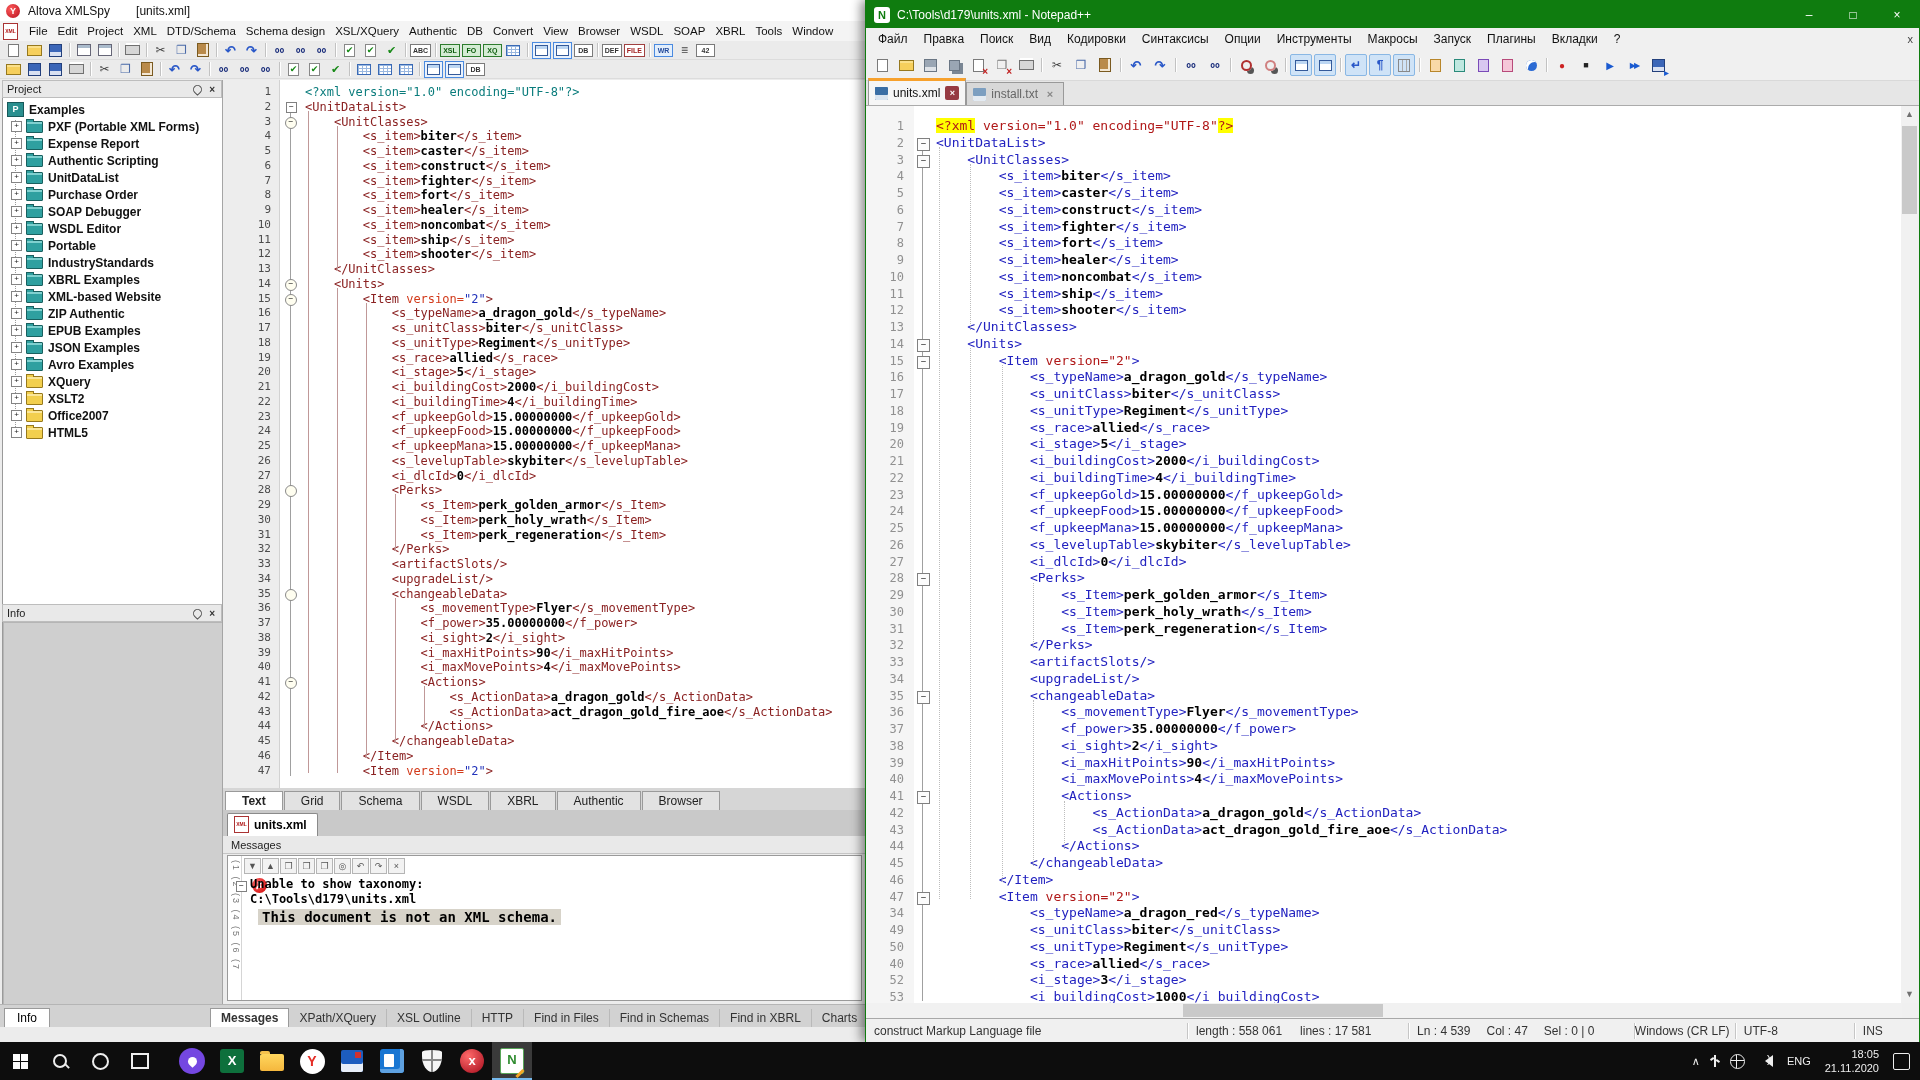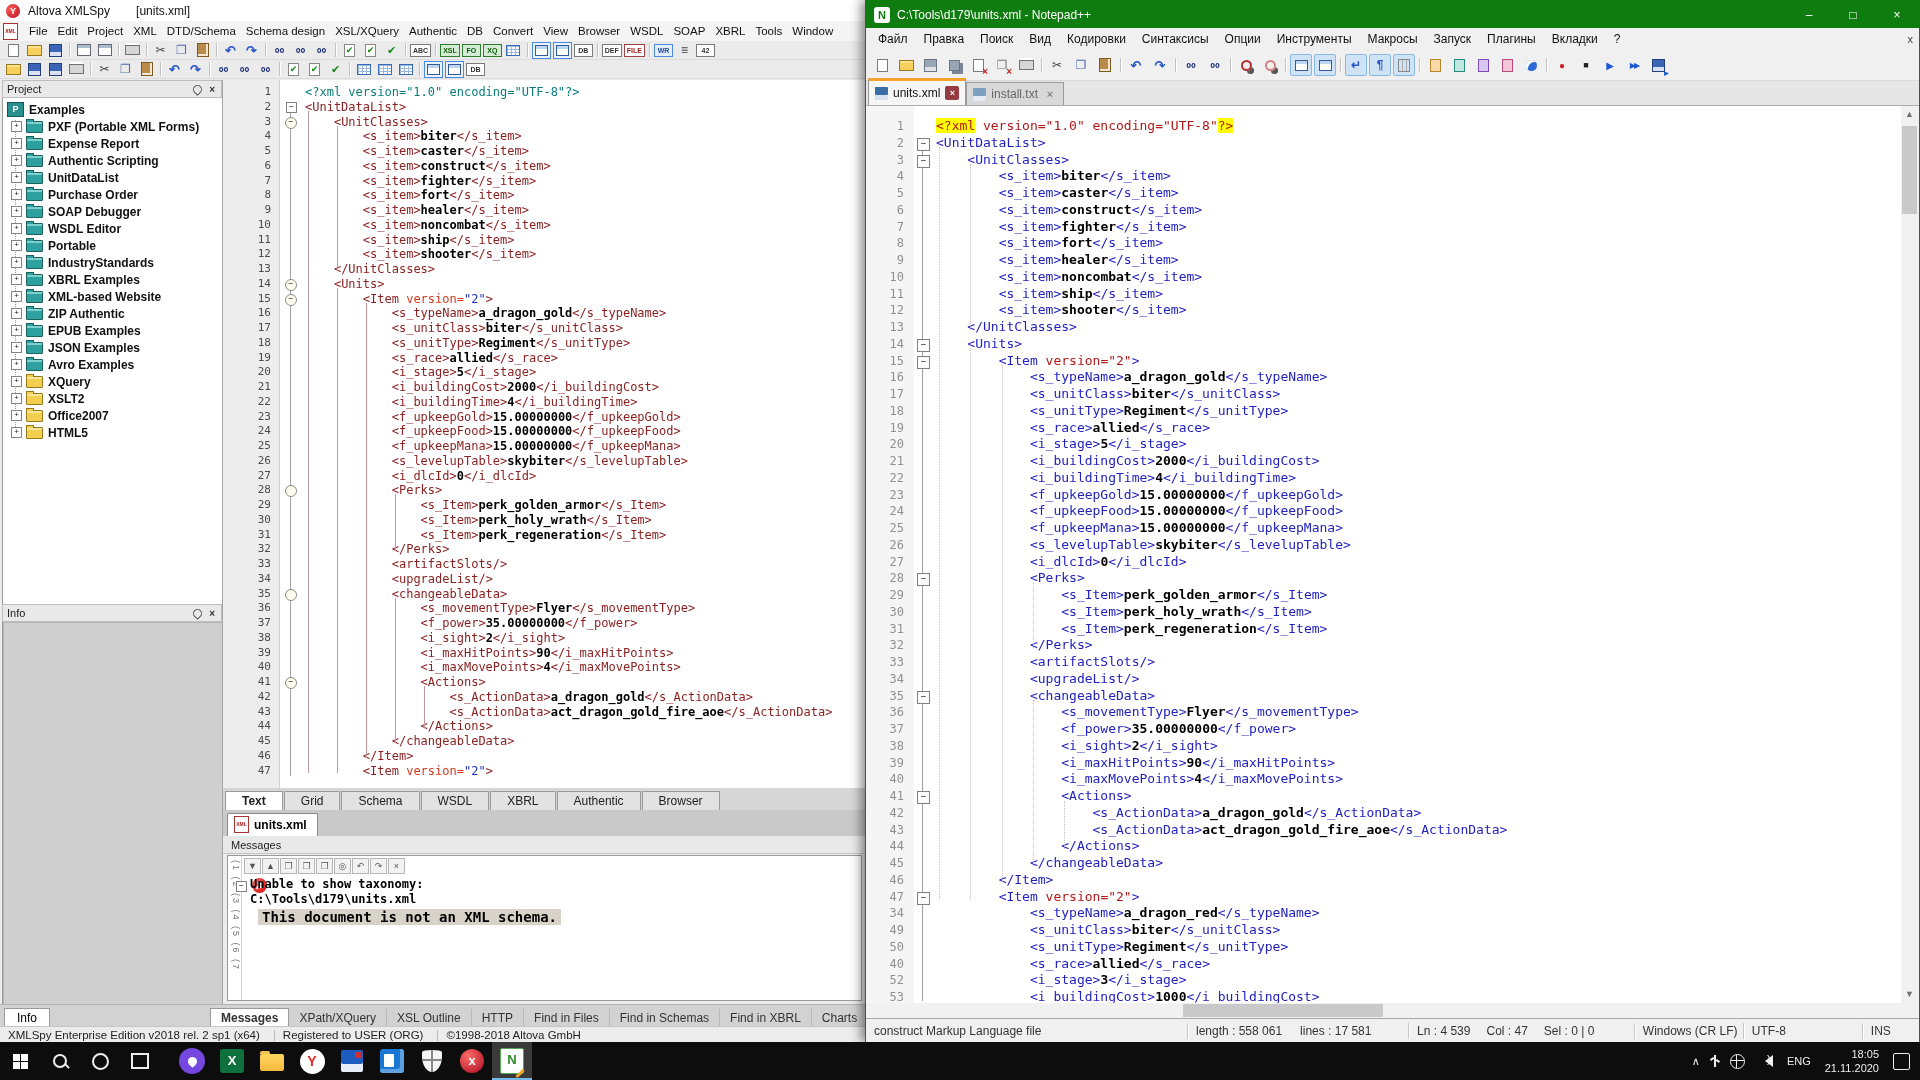--- a/index.html
+++ b/index.html
@@ -595,27 +595,20 @@
         <span class="btab act">Messages</span>
         <span class="btab">XPath/XQuery</span>
         <span class="btab">XSL Outline</span>
         <span class="btab">HTTP</span>
         <span class="btab">Find in Files</span>
         <span class="btab">Find in Schemas</span>
         <span class="btab">Find in XBRL</span>
         <span class="btab">Charts</span>
       </span>
   </div>
-  <div id="spy-status" class="abs">
-    <span>XMLSpy Enterprise Edition v2018 rel. 2 sp1 (x64)</span>
-    <span class="sep"></span>
-    <span>Registered to USER (ORG)</span>
-    <span class="sep"></span>
-    <span>©1998-2018 Altova GmbH</span>
-  </div>
 </div>
 
 <div id="npp" class="abs">
   <div id="npp-title">
     <span class="npp-logo">N</span>
     <span class="t">C:\Tools\d179\units.xml - Notepad++</span>
     <span class="winbtns" id="npp-winbtns">
         <span class="wbtn">–</span>
         <span class="wbtn">□</span>
         <span class="wbtn">×</span>
@@ -834,21 +827,21 @@
   <div id="npp-status">
     <span class="fld" style="margin-left:8px;flex:0 0 313px">construct Markup Language file</span>
     <span class="ssep"></span>
     <span class="fld" style="margin-left:8px">length : 558 061</span>
     <span class="fld" style="margin-left:18px;flex:0 0 108px">lines : 17 581</span>
     <span class="ssep"></span>
     <span class="fld" style="margin-left:8px">Ln : 4 539</span>
     <span class="fld" style="margin-left:16px">Col : 47</span>
     <span class="fld" style="margin-left:16px;flex:0 0 90px">Sel : 0 | 0</span>
     <span class="ssep"></span>
-    <span class="fld" style="margin-left:8px;flex:0 0 100px">Windows (CR LF)</span>
+    <span class="fld" style="flex:0 0 100px">Windows (CR LF)</span>
     <span class="ssep"></span>
     <span class="fld" style="margin-left:8px;flex:0 0 110px">UTF-8</span>
     <span class="ssep"></span>
     <span class="fld" style="margin-left:8px">INS</span>
   </div>
 </div>
 
 <div id="taskbar" class="abs">
   <div class="tbicon">
       <span class="winlogo">

